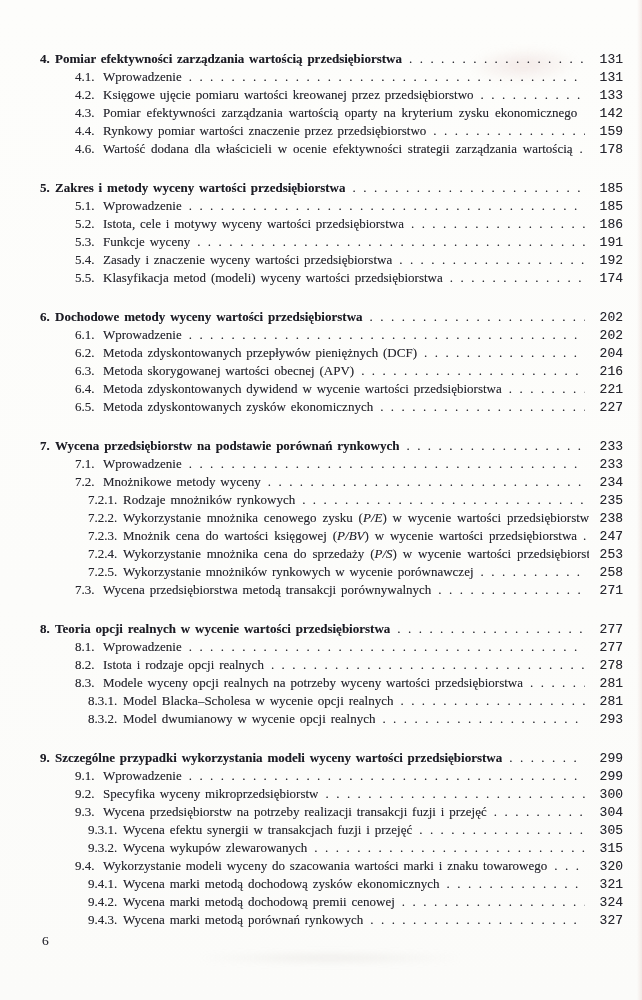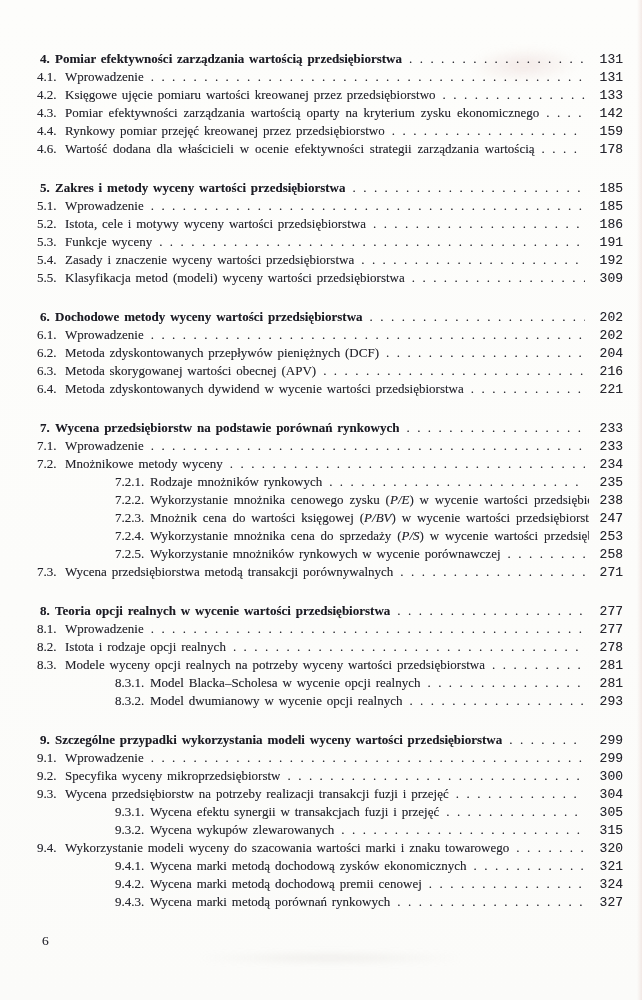--- a/index.html
+++ b/index.html
@@ -25,22 +25,22 @@
     display: flex;
     align-items: baseline;
     font-size: 13px;
     line-height: 17px;
     word-spacing: 1.6px;
     text-shadow: 0 0 0.5px rgba(35,35,45,0.38);
     white-space: nowrap;
   }
   .row .num { flex: 0 0 auto; }
   .row.lvl0 .num { margin-left: 40px; width: 15px; }
-  .row.lvl1 .num { margin-left: 37px; width: 28px; }
-  .row.lvl2 .num { margin-left: 115px; width: 35px; }
+  .row.lvl1 .num { margin-left: 75px; width: 28px; }
+  .row.lvl2 .num { margin-left: 88px; width: 35px; }
   .row.lvl0 .num, .row.lvl0 .title { font-weight: bold; color: #1c1c24; }
   .row .title { flex: 0 1 auto; overflow: hidden; }
   .row.spread { word-spacing: 2.6px; }
   .leader {
     flex: 1 1 0;
     min-width: 0;
     overflow: hidden;
     white-space: nowrap;
     margin: 0 4px 0 7px;
     font-weight: normal;
@@ -122,21 +122,21 @@
           <span class="pagecol">133</span>
         </div>
         <div class="row lvl1 spread">
           <span class="num">4.3.</span>
           <span class="title">Pomiar efektywności zarządzania wartością oparty na kryterium zysku ekonomicznego</span>
           <span class="leader"></span>
           <span class="pagecol">142</span>
         </div>
         <div class="row lvl1">
           <span class="num">4.4.</span>
-          <span class="title">Rynkowy pomiar przejęć kreowanej przez przedsiębiorstwo</span>
+          <span class="title">Rynkowy pomiar wartości znaczenie przez przedsiębiorstwo</span>
           <span class="leader"></span>
           <span class="pagecol">159</span>
         </div>
         <div class="row lvl1 spread">
           <span class="num">4.6.</span>
           <span class="title">Wartość dodana dla właścicieli w ocenie efektywności strategii zarządzania wartością</span>
           <span class="leader"></span>
           <span class="pagecol">178</span>
         </div>
       </section>
@@ -168,21 +168,21 @@
         <div class="row lvl1">
           <span class="num">5.4.</span>
           <span class="title">Zasady i znaczenie wyceny wartości przedsiębiorstwa</span>
           <span class="leader"></span>
           <span class="pagecol">192</span>
         </div>
         <div class="row lvl1">
           <span class="num">5.5.</span>
           <span class="title">Klasyfikacja metod (modeli) wyceny wartości przedsiębiorstwa</span>
           <span class="leader"></span>
-          <span class="pagecol">309</span>
+          <span class="pagecol">174</span>
         </div>
       </section>
       <section class="toc-section">
         <div class="row lvl0">
           <span class="num">6.</span>
           <span class="title">Dochodowe metody wyceny wartości przedsiębiorstwa</span>
           <span class="leader"></span>
           <span class="pagecol">202</span>
         </div>
         <div class="row lvl1">
@@ -201,20 +201,26 @@
           <span class="num">6.3.</span>
           <span class="title">Metoda skorygowanej wartości obecnej (APV)</span>
           <span class="leader"></span>
           <span class="pagecol">216</span>
         </div>
         <div class="row lvl1">
           <span class="num">6.4.</span>
           <span class="title">Metoda zdyskontowanych dywidend w wycenie wartości przedsiębiorstwa</span>
           <span class="leader"></span>
           <span class="pagecol">221</span>
+        </div>
+        <div class="row lvl1">
+          <span class="num">6.5.</span>
+          <span class="title">Metoda zdyskontowanych zysków ekonomicznych</span>
+          <span class="leader"></span>
+          <span class="pagecol">227</span>
         </div>
       </section>
       <section class="toc-section">
         <div class="row lvl0">
           <span class="num">7.</span>
           <span class="title">Wycena przedsiębiorstw na podstawie porównań rynkowych</span>
           <span class="leader"></span>
           <span class="pagecol">233</span>
         </div>
         <div class="row lvl1">

